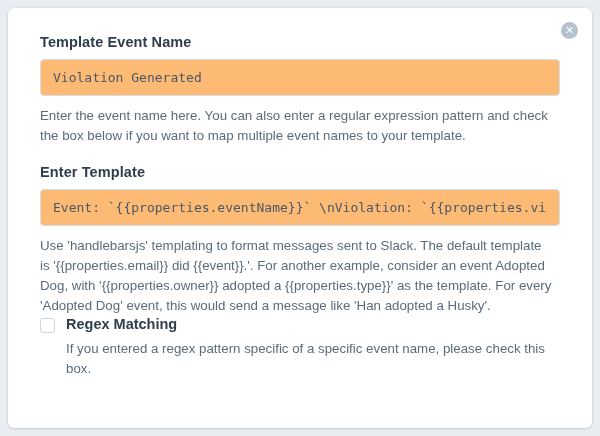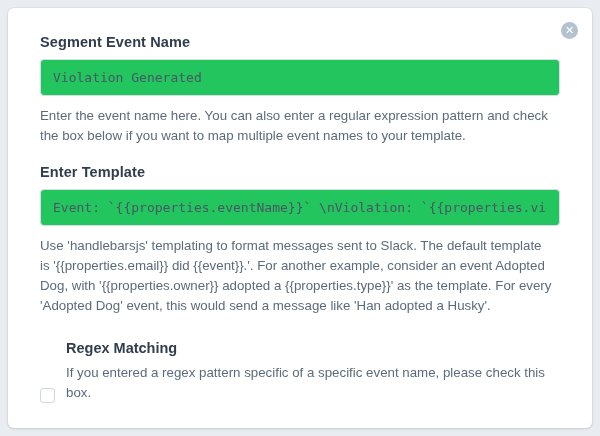--- a/index.html
+++ b/index.html
@@ -53,42 +53,41 @@
     letter-spacing: 0.1px;
   }
   .text-input {
     display: block;
     box-sizing: border-box;
     width: 100%;
     height: 37px;
     padding: 8px 12px;
     border: 1px solid #d6dde4;
     border-radius: 4px;
-    background: #22c55e;
+    background: #fdba74;
     font-family: "DejaVu Sans Mono", monospace;
     font-size: 13px;
     color: #4a5764;
     outline: none;
   }
   .text-input::placeholder {
     color: #a9b4bf;
   }
   .help-text {
     font-size: 13.3px;
     line-height: 20px;
     color: #5c6b7a;
     margin: 10px 8px 0 0;
   }
   .block-gap {
     height: 18px;
   }
   .checkbox-row {
     display: flex;
-    align-items: flex-end;
-    margin-top: 24px;
+    align-items: flex-start;
   }
   .checkbox {
     box-sizing: border-box;
     width: 15px;
     height: 15px;
     min-width: 15px;
     border: 1px solid #cfd7df;
     border-radius: 3px;
     background: #fff;
     margin: 2px 0 0 0;
@@ -116,21 +115,21 @@
 </style>
 </head>
 <body>
 
 <div class="modal">
 
   <button class="close-btn">✕</button>
 
   <div class="body">
 
-    <div class="field-label">Segment Event Name</div>
+    <div class="field-label">Template Event Name</div>
     <input class="text-input" type="text" value="Violation Generated" style="">
     <p class="help-text">Enter the event name here. You can also enter a regular expression pattern and check the box below if you want to map multiple event names to your template.</p>
 
     <div class="block-gap"></div>
 
     <div class="field-label">Enter Template</div>
     <input class="text-input" type="text" value="Event: `{{properties.eventName}}` \nViolation: `{{properties.violatio" style="">
     <p class="help-text">Use 'handlebarsjs' templating to format messages sent to Slack. The default template is '{{properties.email}} did {{event}}.'. For another example, consider an event Adopted Dog, with '{{properties.owner}} adopted a {{properties.type}}' as the template. For every 'Adopted Dog' event, this would send a message like 'Han adopted a Husky'.</p>
 
     <div class="checkbox-row">

